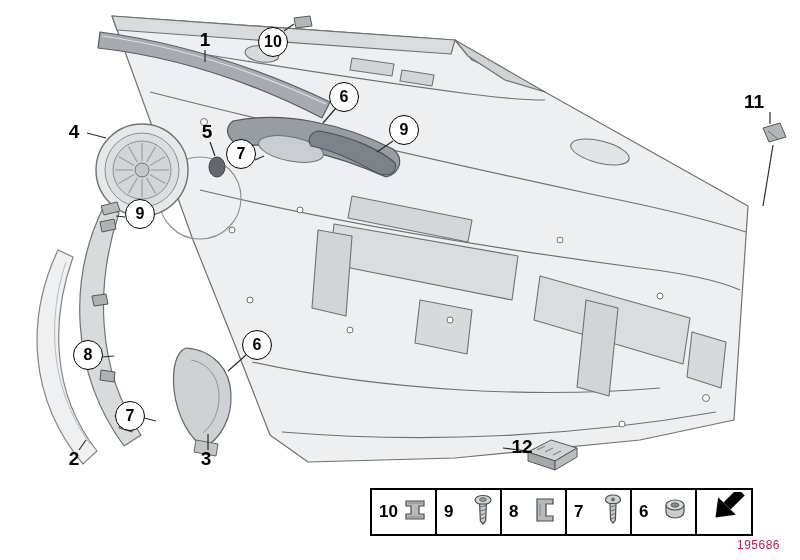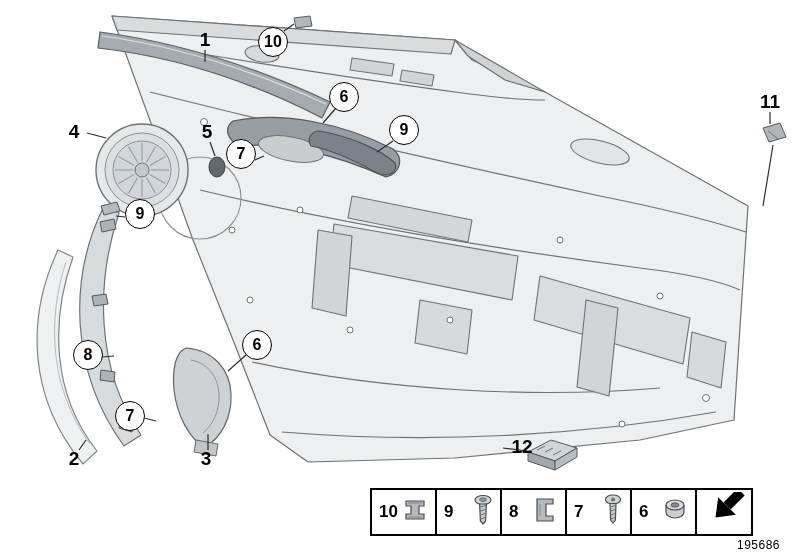--- a/index.html
+++ b/index.html
@@ -27,21 +27,21 @@
   .cell{
     display:flex;align-items:center;justify-content:space-between;
     border:2px solid #000;margin-left:-2px;padding:0 7px;width:67px;
     box-sizing:border-box;background:#fff;
   }
   .cell:first-child{margin-left:0;}
   .cell .num{font-weight:bold;font-size:17px;}
   .cell.arrow-cell{width:58px;justify-content:center;padding:0 2px;}
   .part-number{
     position:absolute;left:700px;top:538px;width:80px;text-align:right;
-    font-size:12px;color:#000000;z-index:6;letter-spacing:0.5px;
+    font-size:12px;color:#be185d;z-index:6;letter-spacing:0.5px;
   }
 </style>
 </head>
 <body>
 
 <div class="stage">
 
   <svg class="art" width="800" height="560" viewBox="0 0 800 560">
 
     <g stroke="#6d7276" stroke-width="1.2" stroke-linejoin="round" fill="none">
@@ -175,21 +175,21 @@
   </svg>
 
   <div class="co plain" style="left:205px;top:40px;">1</div>
   <div class="co circle" style="left:258px;top:27px;">10</div>
   <div class="co circle" style="left:329px;top:82px;">6</div>
   <div class="co circle" style="left:389px;top:115px;">9</div>
   <div class="co plain" style="left:74px;top:132px;">4</div>
   <div class="co plain" style="left:207px;top:132px;">5</div>
   <div class="co circle" style="left:226px;top:139px;">7</div>
   <div class="co circle" style="left:125px;top:199px;">9</div>
-  <div class="co plain" style="left:770px;top:102px;">11</div>
+  <div class="co plain" style="left:754px;top:102px;">11</div>
   <div class="co circle" style="left:73px;top:340px;">8</div>
   <div class="co circle" style="left:242px;top:330px;">6</div>
   <div class="co circle" style="left:115px;top:401px;">7</div>
   <div class="co plain" style="left:74px;top:459px;">2</div>
   <div class="co plain" style="left:206px;top:459px;">3</div>
   <div class="co plain" style="left:490px;top:447px;margin-left:32px;">12</div>
 
   <div class="legend">
 
     <div class="cell">

